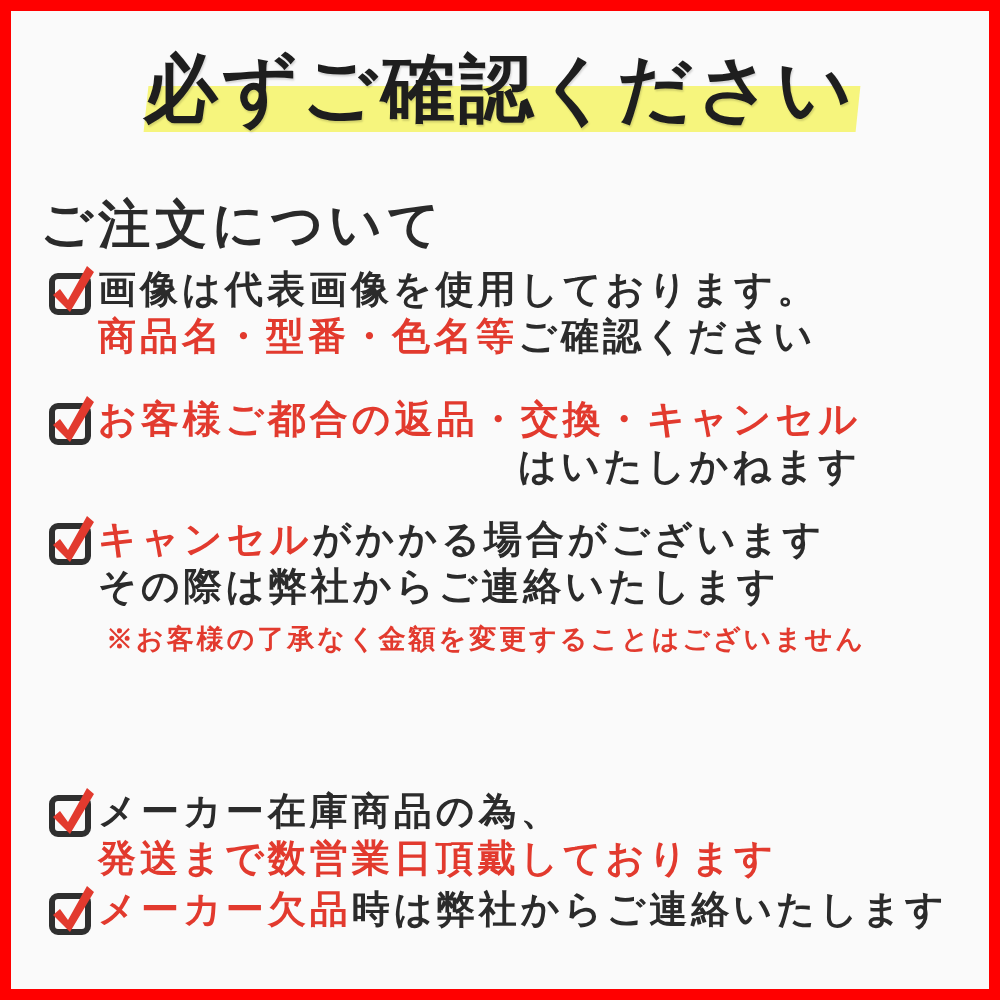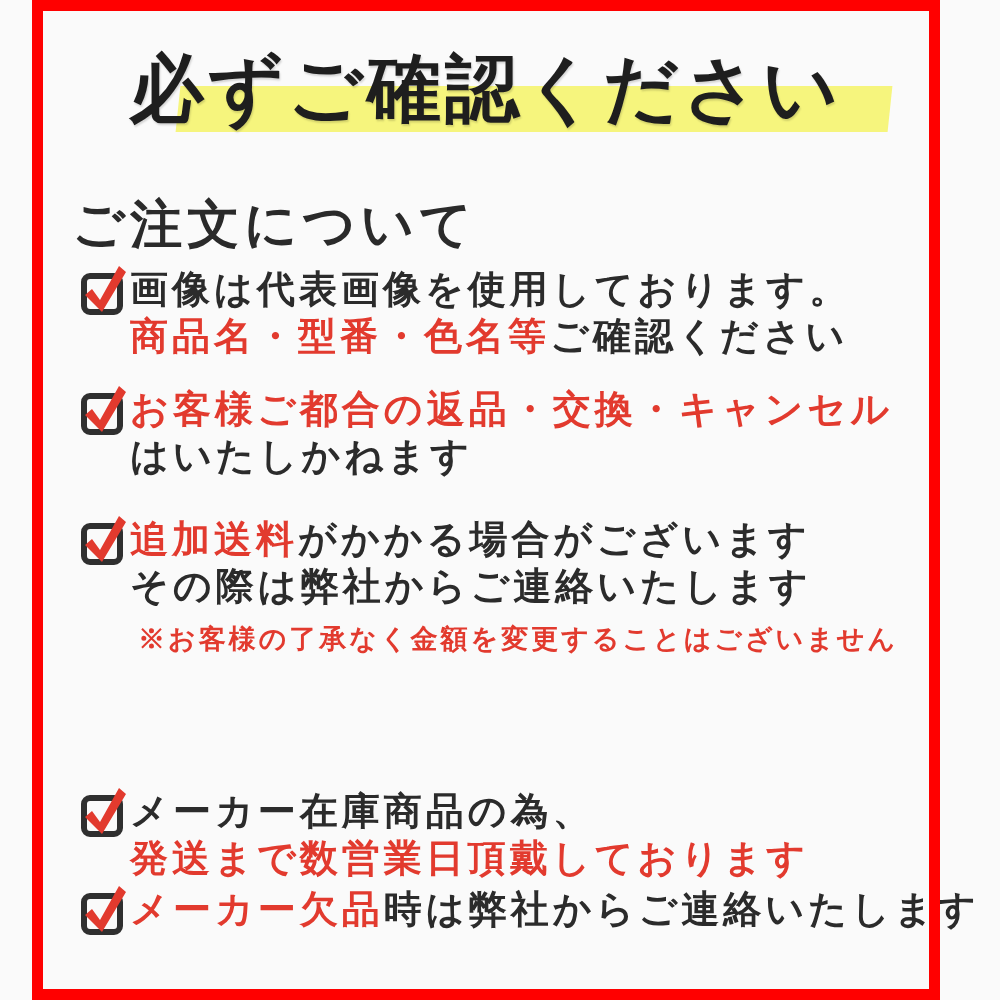--- a/index.html
+++ b/index.html
@@ -12,21 +12,21 @@
   }
   * { box-sizing: border-box; }
   html, body { margin: 0; padding: 0; }
   body {
     width: 1000px; height: 1000px;
     background: var(--background);
     font-family: "Liberation Serif", "DejaVu Serif", serif;
     color: var(--text-dark);
     overflow: hidden;
   }
-  .canvas { position: relative; width: 908px; height: 1000px; margin-left: 32px; }
+  .canvas { position: relative; width: 1000px; height: 1000px; }
   .frame {
     position: absolute; inset: 0;
     border: 11px solid var(--frame-red);
     pointer-events: none;
     z-index: 5;
   }
   
   .highlight {
     position: absolute;
     left: 146px; top: 86px;
@@ -57,21 +57,21 @@
   }
   .heading-order { top: 194px; }
   .heading-stock { top: 682px; }
   
   .item {
     position: absolute; left: 48px; right: 30px;
     display: flex; align-items: flex-start;
     z-index: 2;
   }
   .item-1 { top: 266px; }
-  .item-2 { top: 386px; }
+  .item-2 { top: 396px; text-align: right; }
   .item-3 { top: 516px; }
   .item-4 { top: 788px; }
   .item-5 { top: 886px; }
   .cb {
     flex: 0 0 auto;
     width: 46px; height: 54px;
     margin-top: -4px;
   }
   .cb-box { fill: none; stroke: var(--checkbox-dark); stroke-width: 6; }
   .cb-check { fill: var(--accent-red); }
@@ -133,21 +133,21 @@
       <div class="line"><span class="red">お客様ご都合の返品・交換・キャンセル</span></div>
       <div class="line"><span>はいたしかねます</span></div>
     </div>
   </div>
 
   <div class="item item-3">
     <svg class="cb" viewBox="0 0 46 54">
         <use href="#cbx"></use>
       </svg>
     <div class="txt">
-      <div class="line"><span class="red">追加送料</span><span>がかかる場合がございます</span></div>
+      <div class="line"><span class="red">キャンセル</span><span>がかかる場合がございます</span></div>
       <div class="line"><span>その際は弊社からご連絡いたします</span></div>
       <div class="note">※お客様の了承なく金額を変更することはございません</div>
     </div>
   </div>
 
 
   <div class="item item-4">
     <svg class="cb" viewBox="0 0 46 54">
         <use href="#cbx"></use>
       </svg>

